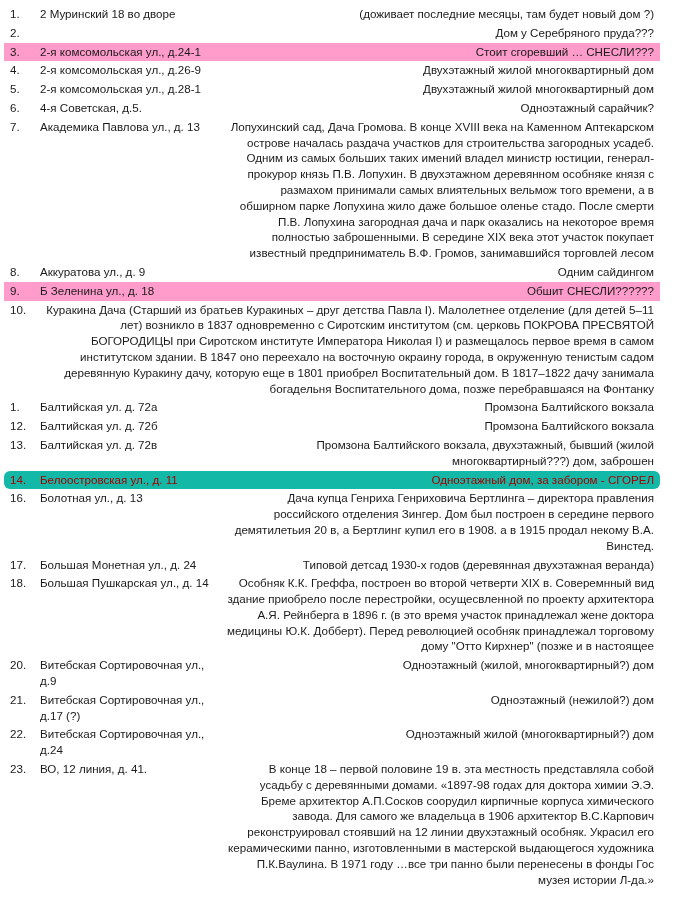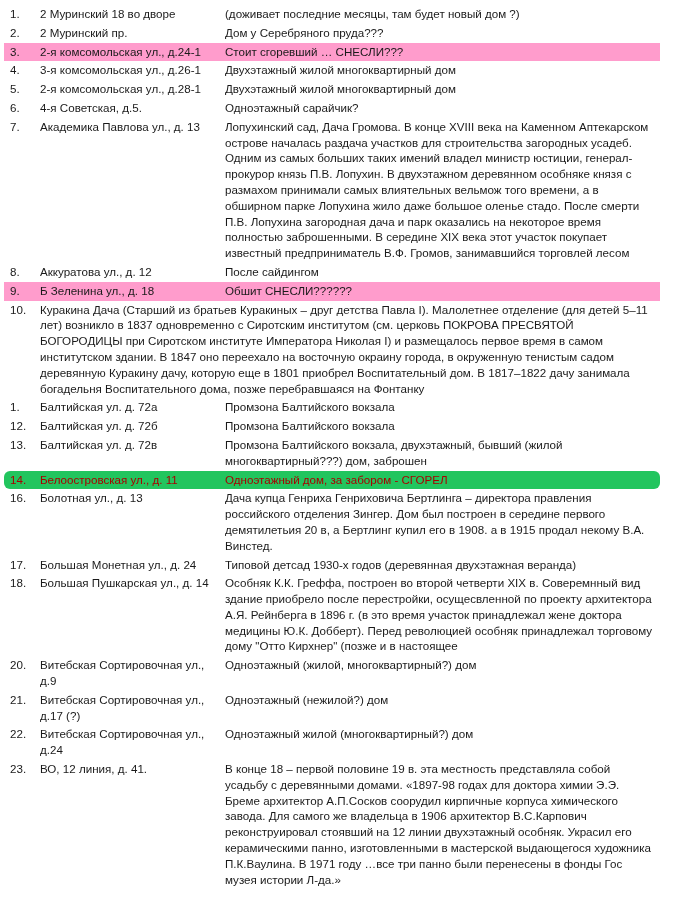--- a/index.html
+++ b/index.html
@@ -1,67 +1,66 @@
 <!DOCTYPE html>
 <html><head>
 <meta charset="utf-8">
 <style>
   html, body { margin: 0; padding: 0; background: #ffffff; }
   body { width: 680px; height: 900px; overflow: hidden; font-family: "Liberation Sans", sans-serif; font-size: 11.6px; color: #1a1a1a; }
   #doc { position: relative; padding-top: 5px; }
   .row { position: relative; display: flex; margin-left: 4px; width: 656px; padding: 1px 0 2px 0; line-height: 15.8px; }
   .row .num { width: 36px; padding-left: 6px; box-sizing: border-box; flex: none; }
   .row .addr { width: 185px; flex: none; padding-right: 4px; box-sizing: border-box; }
-  .row .desc { flex: 1; padding-right: 6px; }
+  .row .desc { flex: 1; padding-right: 6px; text-align: right; }
   .row.pink { background: #ff9ccc; }
-  .row.red { background: #22c55e; color: #a80000; border-radius: 6px; }
+  .row.red { background: #14b8a6; color: #a80000; border-radius: 6px; }
 </style>
 </head>
 <body>
 
 <div id="doc">
     <div class="row">
       <div class="num">1.</div>
       <div class="addr">2 Муринский 18 во дворе</div>
       <div class="desc">(доживает последние месяцы, там будет новый дом ?)</div>
     </div>
     <div class="row">
       <div class="num">2.</div>
-      <div class="addr">2 Муринский пр.</div>
       <div class="desc">Дом у Серебряного пруда???</div>
     </div>
     <div class="row pink">
       <div class="num">3.</div>
       <div class="addr">2-я комсомольская ул., д.24-1</div>
       <div class="desc">Стоит сгоревший … СНЕСЛИ???</div>
     </div>
     <div class="row">
       <div class="num">4.</div>
-      <div class="addr">3-я комсомольская ул., д.26-1</div>
+      <div class="addr">2-я комсомольская ул., д.26-9</div>
       <div class="desc">Двухэтажный жилой многоквартирный дом</div>
     </div>
     <div class="row">
       <div class="num">5.</div>
       <div class="addr">2-я комсомольская ул., д.28-1</div>
       <div class="desc">Двухэтажный жилой многоквартирный дом</div>
     </div>
     <div class="row">
       <div class="num">6.</div>
       <div class="addr">4-я Советская, д.5.</div>
       <div class="desc">Одноэтажный сарайчик?</div>
     </div>
     <div class="row">
       <div class="num">7.</div>
       <div class="addr">Академика Павлова ул., д. 13</div>
       <div class="desc">Лопухинский сад, Дача Громова. В конце XVIII века на Каменном Аптекарском острове началась раздача участков для строительства загородных усадеб. Одним из самых больших таких имений владел министр юстиции, генерал-прокурор князь П.В. Лопухин. В двухэтажном деревянном особняке князя с размахом принимали самых влиятельных вельмож того времени, а в обширном парке Лопухина жило даже большое оленье стадо. После смерти П.В. Лопухина загородная дача и парк оказались на некоторое время полностью заброшенными. В середине XIX века этот участок покупает известный предприниматель В.Ф. Громов, занимавшийся торговлей лесом</div>
     </div>
     <div class="row">
       <div class="num">8.</div>
-      <div class="addr">Аккуратова ул., д. 12</div>
-      <div class="desc">После сайдингом</div>
+      <div class="addr">Аккуратова ул., д. 9</div>
+      <div class="desc">Одним сайдингом</div>
     </div>
     <div class="row pink">
       <div class="num">9.</div>
       <div class="addr">Б Зеленина ул., д. 18</div>
       <div class="desc">Обшит СНЕСЛИ??????</div>
     </div>
     <div class="row">
       <div class="num">10.</div>
       <div class="desc">Куракина Дача (Старший из братьев Куракиных – друг детства Павла I). Малолетнее отделение (для детей 5–11 лет) возникло в 1837 одновременно с Сиротским институтом (см. церковь ПОКРОВА ПРЕСВЯТОЙ БОГОРОДИЦЫ при Сиротском институте Императора Николая I) и размещалось первое время в самом институтском здании. В 1847 оно переехало на восточную окраину города, в окруженную тенистым садом деревянную Куракину дачу, которую еще в 1801 приобрел Воспитательный дом. В 1817–1822 дачу занимала богадельня Воспитательного дома, позже перебравшаяся на Фонтанку</div>
     </div>

